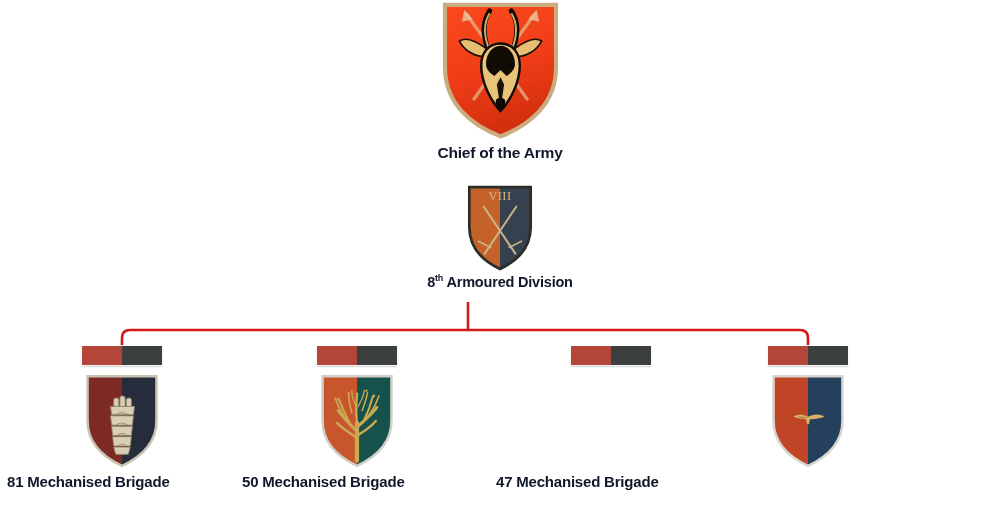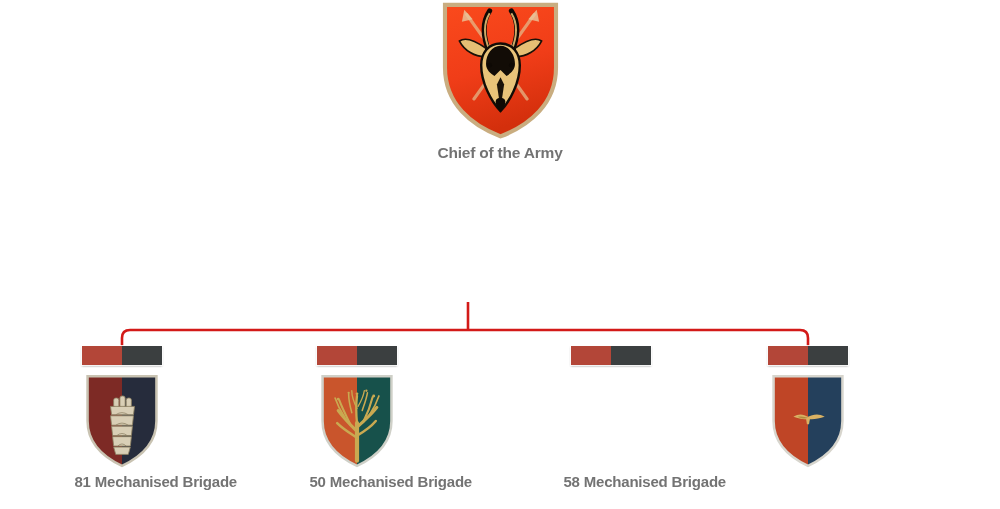--- a/index.html
+++ b/index.html
@@ -23,21 +23,21 @@
 
   
   .node {
     position: absolute;
     text-align: center;
   }
 
   .node-label {
     font-family: "Liberation Sans", sans-serif;
     font-weight: bold;
-    color: #737373;
+    color: #0f172a;
     white-space: nowrap;
     letter-spacing: -0.2px;
   }
 
   
   #node-chief {
     left: 0;
     right: 0;
     top: 0;
   }
@@ -90,21 +90,21 @@
     left: 0;
     top: 345px;
     width: 1000px;
     height: 164px;
   }
   .brigade {
     position: absolute;
     top: 0;
     width: 230px;
     margin-left: -115px;
-    text-align: right;
+    text-align: left;
   }
   .brigade-stack {
     position: relative;
     height: 124px;
   }
   .brigade-bar {
     position: absolute;
     left: 50%;
     transform: translateX(-50%);
     top: 1px;
@@ -190,20 +190,46 @@
 
           <circle cx="41" cy="54" r="2" fill="#0e0904"></circle>
           <circle cx="59" cy="54" r="2" fill="#0e0904"></circle>
         </g>
       </svg>
     </div>
     <div class="node-label">Chief of the Army</div>
   </div>
 
   <div class="node" id="node-division">
+    <div class="division-badge-wrap">
+      <svg class="shield-svg" viewBox="0 0 66 86">
+        <defs>
+          <clipPath id="divClip">
+            <path d="M3 3 H63 V42 C63 64 48 76 33 83 C18 76 3 64 3 42 Z"></path>
+          </clipPath>
+        </defs>
+        <g clip-path="url(#divClip)">
+          <rect x="0" y="0" width="33" height="86" fill="#c4622a"></rect>
+          <rect x="33" y="0" width="33" height="86" fill="#36414f"></rect>
+
+          <text x="33" y="16" text-anchor="middle" font-family="Liberation Serif, serif" font-size="12" fill="#d8b98a" letter-spacing="0.5">VIII</text>
+
+          <g stroke="#cfb88f" stroke-width="2" stroke-linecap="round" opacity="0.95">
+            <line x1="17" y1="22" x2="48" y2="68"></line>
+            <line x1="49" y1="22" x2="18" y2="68"></line>
+          </g>
+          <g stroke="#cfb88f" stroke-width="1.6" stroke-linecap="round" opacity="0.95">
+            <line x1="12" y1="56" x2="24" y2="62"></line>
+            <line x1="54" y1="56" x2="42" y2="62"></line>
+          </g>
+        </g>
+        <path d="M3 3 H63 V42 C63 64 48 76 33 83 C18 76 3 64 3 42 Z" fill="none" stroke="#2c2c28" stroke-width="2.6"></path>
+      </svg>
+    </div>
+    <div class="node-label"><span>8</span><sup>th</sup><span> Armoured Division</span></div>
   </div>
 
   <svg id="connector-group" viewBox="0 0 1000 509">
     <g fill="none" stroke="#d31a18" stroke-width="2.6" stroke-linecap="butt">
 
       <path d="M468 302 V330"></path>
 
       <path d="M122 352 V338 Q122 330 130 330 H800 Q808 330 808 338 V352"></path>
     </g>
   </svg>
@@ -299,21 +325,21 @@
       <div class="node-label">50 Mechanised Brigade</div>
     </div>
 
     <div class="brigade" style="left:611px">
       <div class="brigade-stack">
         <div class="brigade-bar">
           <div class="bar-left" style="background:#b34638"></div>
           <div class="bar-right" style="background:#3b3f40"></div>
         </div>
       </div>
-      <div class="node-label">58 Mechanised Brigade</div>
+      <div class="node-label">47 Mechanised Brigade</div>
     </div>
 
     <div class="brigade" style="left:808px">
       <div class="brigade-stack">
         <div class="brigade-bar">
           <div class="bar-left" style="background:#b34638"></div>
           <div class="bar-right" style="background:#3b3f40"></div>
         </div>
         <div class="brigade-shield-wrap">
           <svg class="shield-svg" viewBox="0 0 72 92">

